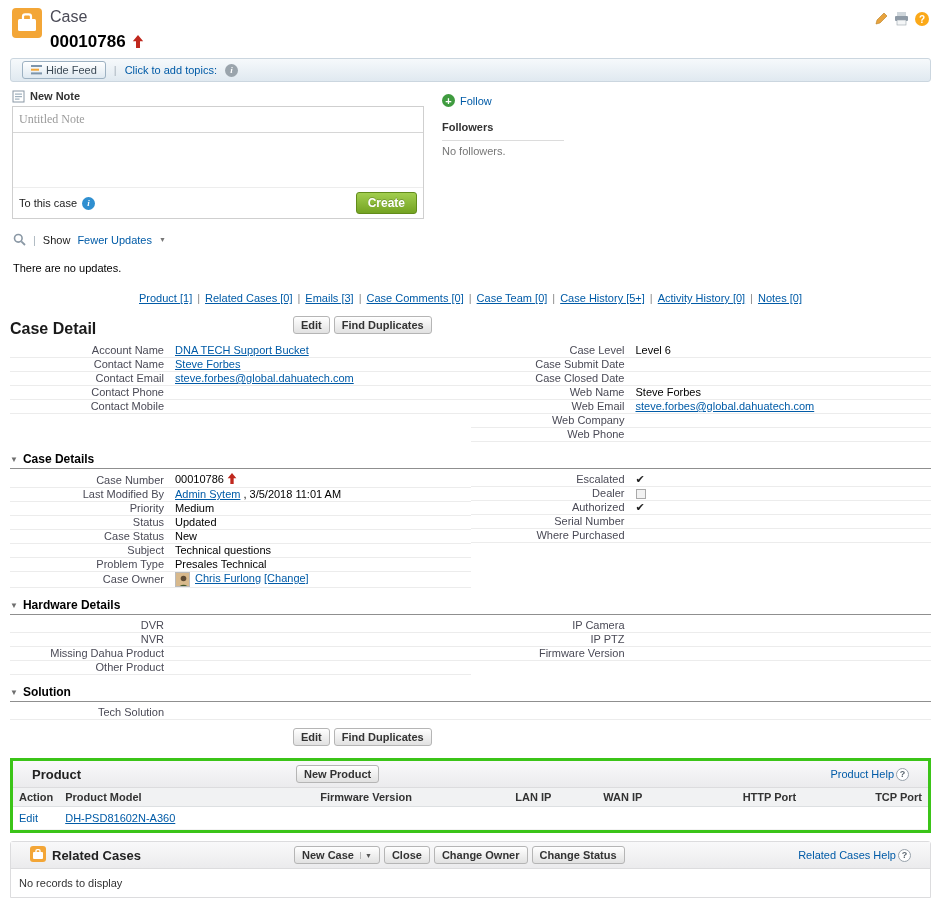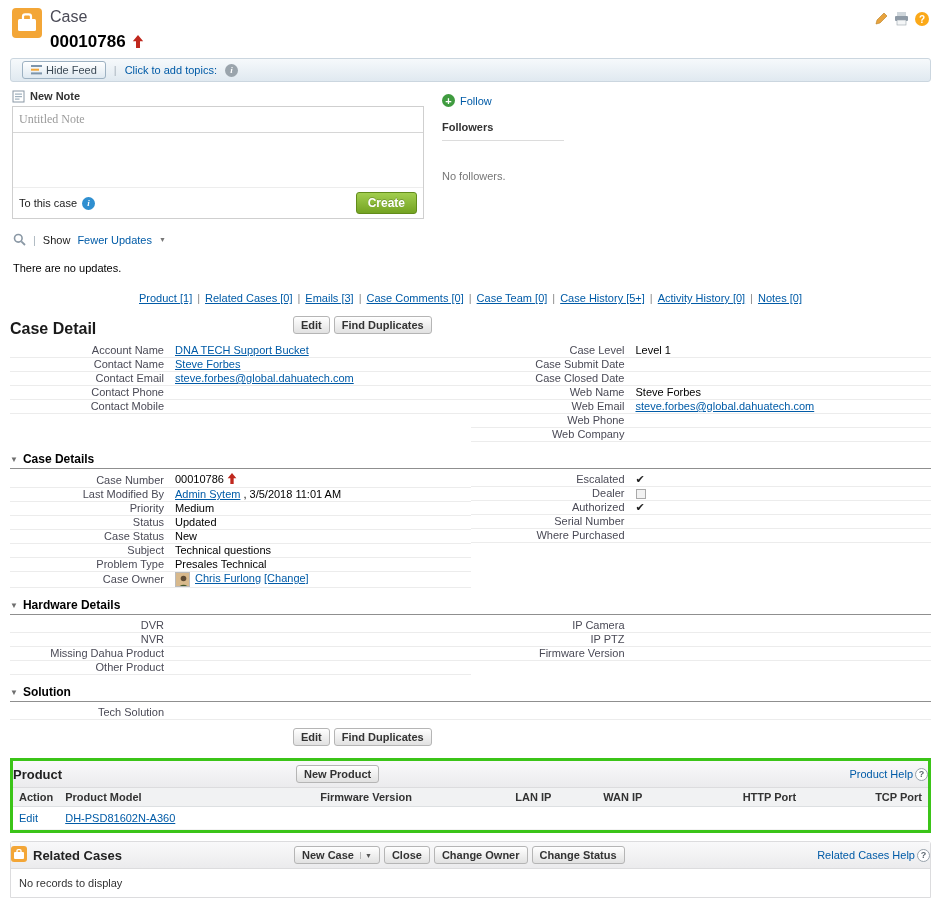--- a/index.html
+++ b/index.html
@@ -33,21 +33,21 @@
 .pub-box{border:1px solid #cfcfcf}
 .note-title-input{display:block;width:100%;border:0;border-bottom:1px solid #d6d6d6;padding:5px 6px;font-size:12px;color:#333;outline:none;font-family:Liberation Serif, serif}
 .note-title-input::placeholder{color:#9b9b9b}
 .note-body-input{display:block;width:100%;height:54px;border:0;resize:none;outline:none;padding:4px 6px;font-family:inherit}
 .pub-footer{display:flex;align-items:center;gap:5px;padding:4px 6px;border-top:1px solid #ededed}
 .btn-green{margin-left:auto;background:linear-gradient(#a2ce4f,#74a322);border:1px solid #628c1b;border-radius:3px;color:#fff;font-weight:bold;font-size:12px;padding:3px 11px;cursor:pointer;text-shadow:0 -1px 0 rgba(0,0,0,.2)}
 .follow-panel{margin-left:18px;width:122px;padding-top:4px}
 .follow-link{display:inline-flex;align-items:center;gap:5px}
 .plus-circle{width:13px;height:13px;border-radius:50%;background:#3f9b3f;color:#fff;font-weight:bold;font-size:11px;display:inline-flex;align-items:center;justify-content:center}
 .followers-h{font-weight:bold;color:#333;margin-top:14px;padding-bottom:7px;border-bottom:1px solid #dcdcdc}
-.no-followers{color:#777;margin-top:29px}
+.no-followers{color:#777;margin-top:4px}
 
 
 .feed-controls{display:flex;align-items:center;gap:7px;margin:14px 0 0 3px}
 .dd-arrow{color:#777;font-size:7px}
 .no-updates{margin:16px 0 0 3px;color:#000}
 
 
 .related-links{text-align:center;margin-top:18px}
 .lsep{color:#888;margin:0 5px}
 
@@ -65,21 +65,21 @@
 .fvalue{flex:1;display:flex;align-items:flex-start;gap:3px;color:#000;flex-wrap:nowrap;white-space:nowrap}
 .checkmark{font-size:11px;color:#222;font-weight:bold;line-height:11px}
 .checkbox{width:10px;height:10px;border:1px solid #a9a9a9;background:#f2f2f2;display:inline-block}
 .avatar{width:15px;height:15px;display:inline-block;overflow:hidden;border:1px solid #bbb;margin-right:2px}
 .section-head{display:flex;align-items:center;gap:5px;margin-top:10px;padding-bottom:2px;border-bottom:1px solid #8f8f8f;font-weight:bold;font-size:12px;color:#000;cursor:pointer}
 .twisty{color:#6f6f6f;font-size:8px}
 .bottom-btns{position:relative;height:22px;margin-top:8px}
 
 
 .product-wrap{border:3px solid #3bc418;margin-top:8px}
-.rl-header{position:relative;display:flex;background:linear-gradient(#f9f9fa,#ebebed);border-bottom:1px solid #dcdcde;height:27px;padding:0 0}
+.rl-header{position:relative;display:flex;background:linear-gradient(#f9f9fa,#ebebed);border-bottom:1px solid #dcdcde;height:27px;padding:0 19px}
 .rl-title{font-weight:bold;font-size:13px;color:#222;display:flex;align-items:center;gap:6px}
 .rl-btns{position:absolute;left:283px;top:50%;transform:translateY(-50%);display:flex;gap:4px}
 .rl-help{margin-left:auto;display:inline-flex;align-items:center;gap:2px}
 .qmark{width:13px;height:13px;border-radius:50%;border:1px solid #98a2ab;color:#5c6770;font-size:9px;font-weight:bold;display:inline-flex;align-items:center;justify-content:center;background:#fff;cursor:pointer}
 table{width:100%;border-collapse:collapse}
 th{background:#f1f2f3;border-bottom:1px solid #dde0e2;text-align:left;font-weight:bold;color:#333;padding:3px 6px;font-size:11px}
 td{padding:5px 6px;font-size:11px;border-bottom:1px solid #f2f2f2;background:#fff}
 th.num,td.num{text-align:right}
 #productTable th:nth-child(1){width:45px}
 #productTable th:nth-child(2){width:255px}
@@ -224,21 +224,21 @@
         </div>
         <div class="frow">
           <div class="flabel">Contact Mobile</div>
           <div class="fvalue"></div>
         </div>
       </div>
     <div class="col" id="cdRight">
         <div class="frow">
           <div class="flabel">Case Level</div>
           <div class="fvalue">
-            <span>Level 1</span>
+            <span>Level 6</span>
           </div>
         </div>
         <div class="frow">
           <div class="flabel">Case Submit Date</div>
           <div class="fvalue"></div>
         </div>
         <div class="frow">
           <div class="flabel">Case Closed Date</div>
           <div class="fvalue"></div>
         </div>
@@ -248,25 +248,25 @@
             <span>Steve Forbes</span>
           </div>
         </div>
         <div class="frow">
           <div class="flabel">Web Email</div>
           <div class="fvalue">
             <a class="vlink" href="#">steve.forbes@global.dahuatech.com</a>
           </div>
         </div>
         <div class="frow">
+          <div class="flabel">Web Company</div>
+          <div class="fvalue"></div>
+        </div>
+        <div class="frow">
           <div class="flabel">Web Phone</div>
-          <div class="fvalue"></div>
-        </div>
-        <div class="frow">
-          <div class="flabel">Web Company</div>
           <div class="fvalue"></div>
         </div>
       </div>
   </div>
 
   <div class="section-head">
     <span class="twisty">▼</span>
     <span>Case Details</span>
   </div>
   <div class="two-col">

